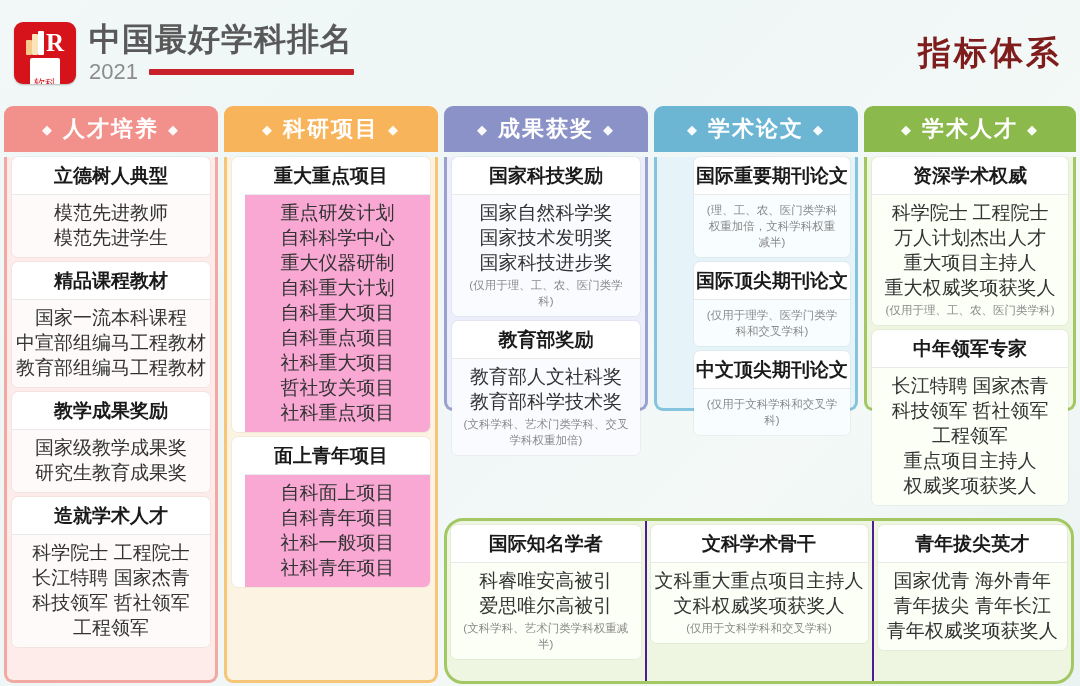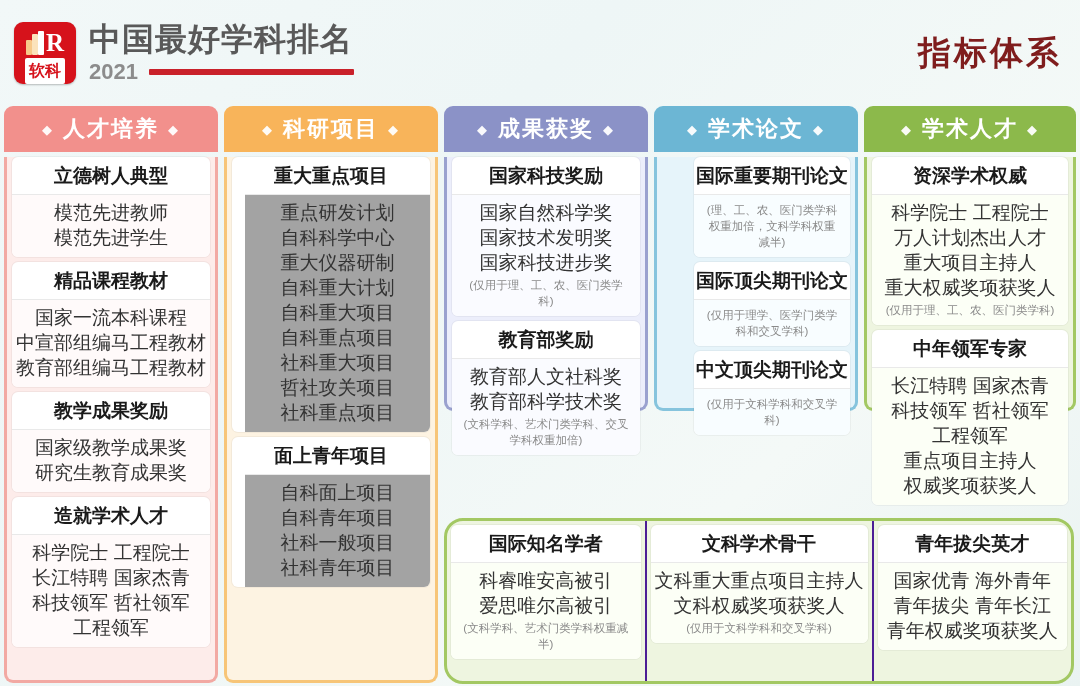--- a/index.html
+++ b/index.html
@@ -22,29 +22,29 @@
   .lb{width:6px;border-radius:1px;}
   .lb1{height:15px;background:#f7c98a;}
   .lb2{height:21px;background:#fbe3bc;}
   .lb3{height:24px;background:#ffffff;}
   .logo-R{
     color:#fff;font-weight:bold;font-size:25px;line-height:24px;
     font-family:"Liberation Serif",serif;margin-left:2px;
   }
   .logo-bars-row{display:flex;align-items:flex-end;margin-top:9px;}
   .logo-cn{
-    margin-top:3px;background:#fff;color:#d6121b;font-weight:bold;
-    font-size:16px;line-height:18px;padding:4px 4px;border-radius:2px;letter-spacing:0;
+    margin-top:3px;background:#fff;color:#d6121b;font-weight:normal;
+    font-size:11px;line-height:18px;padding:16px 4px;border-radius:2px;letter-spacing:0;
   }
   .title-block{margin-left:13px;}
   .title-main{
     font-size:32px;font-weight:bold;color:#595959;letter-spacing:1px;line-height:36px;
   }
   .title-sub{display:flex;align-items:center;margin-top:2px;}
-  .title-year{font-size:22px;font-weight:bold;color:#8c8c8c;font-family:"Liberation Sans",sans-serif;}
+  .title-year{font-size:22px;font-weight:normal;color:#8c8c8c;font-family:"Liberation Sans",sans-serif;}
   .title-rule{height:6px;width:205px;background:#c9212a;margin-left:11px;border-radius:1px;}
   .header-right{margin-left:auto;font-size:33px;font-weight:bold;color:#7f1d1d;letter-spacing:3px;}
 
   
   .board{position:absolute;left:0;top:106px;width:1080px;height:580px;}
   .col{position:absolute;top:0;box-sizing:border-box;}
   .col-head{
     height:46px;border-radius:9px 9px 0 0;display:flex;align-items:center;justify-content:center;
     color:#fff;font-size:22px;font-weight:bold;letter-spacing:2px;
   }
@@ -62,21 +62,21 @@
   .card-body{padding:5px 4px 7px;text-align:center;border-top:1px solid #e9e9e9;}
   .line{font-size:19px;color:#333;line-height:25px;white-space:nowrap;}
   .note{font-size:11.5px;color:#8a8a8a;line-height:16px;padding:2px 6px 0;}
 
   
   .c1 .col-head{background:#f2908c;}
   .c1 .panel{border-color:#f2a9a3;background:#fdecea;}
   .c1 .card-body{background:#fffafa;}
   .c2 .col-head{background:#f8b45a;}
   .c2 .panel{border-color:#f7c578;background:#fdf3e2;}
-  .c2 .card-body{background:#a3a3a3;margin-left:13px;}
+  .c2 .card-body{background:#f9a8d4;margin-left:13px;}
   .c3 .col-head{background:#8b92c7;}
   .c3 .panel{border-color:#9aa1cf;background:#eceefb;}
   .c3 .card-body{background:#fafbff;}
   .c4 .col-head{background:#6cb6d4;}
   .c4 .panel{border-color:#86c4dd;background:#e6f4fa;}
   .c4 .card-body{background:#f8fdff;}
   .c5 .col-head{background:#8cb94b;}
   .c5 .panel{border-color:#a3c863;background:#eef5e0;}
   .c5 .card-body{background:#fcfff6;}
 
@@ -241,21 +241,21 @@
           </div>
         </div>
       </div>
     </div>
     <div class="col c5" style="left: 864px; width: 212px;">
       <div class="col-head">
         <span class="dia">◆</span>
         <span>学术人才</span>
         <span class="dia">◆</span>
       </div>
-      <div class="panel rounded" style="height: 254px;">
+      <div class="panel rounded" style="height: 254px; font-family: Liberation Serif, serif;">
         <div class="card">
           <div class="card-title">资深学术权威</div>
           <div class="card-body">
             <div class="line">科学院士  工程院士</div>
             <div class="line">万人计划杰出人才</div>
             <div class="line">重大项目主持人</div>
             <div class="line">重大权威奖项获奖人</div>
             <div class="note">(仅用于理、工、农、医门类学科)</div>
           </div>
         </div>

